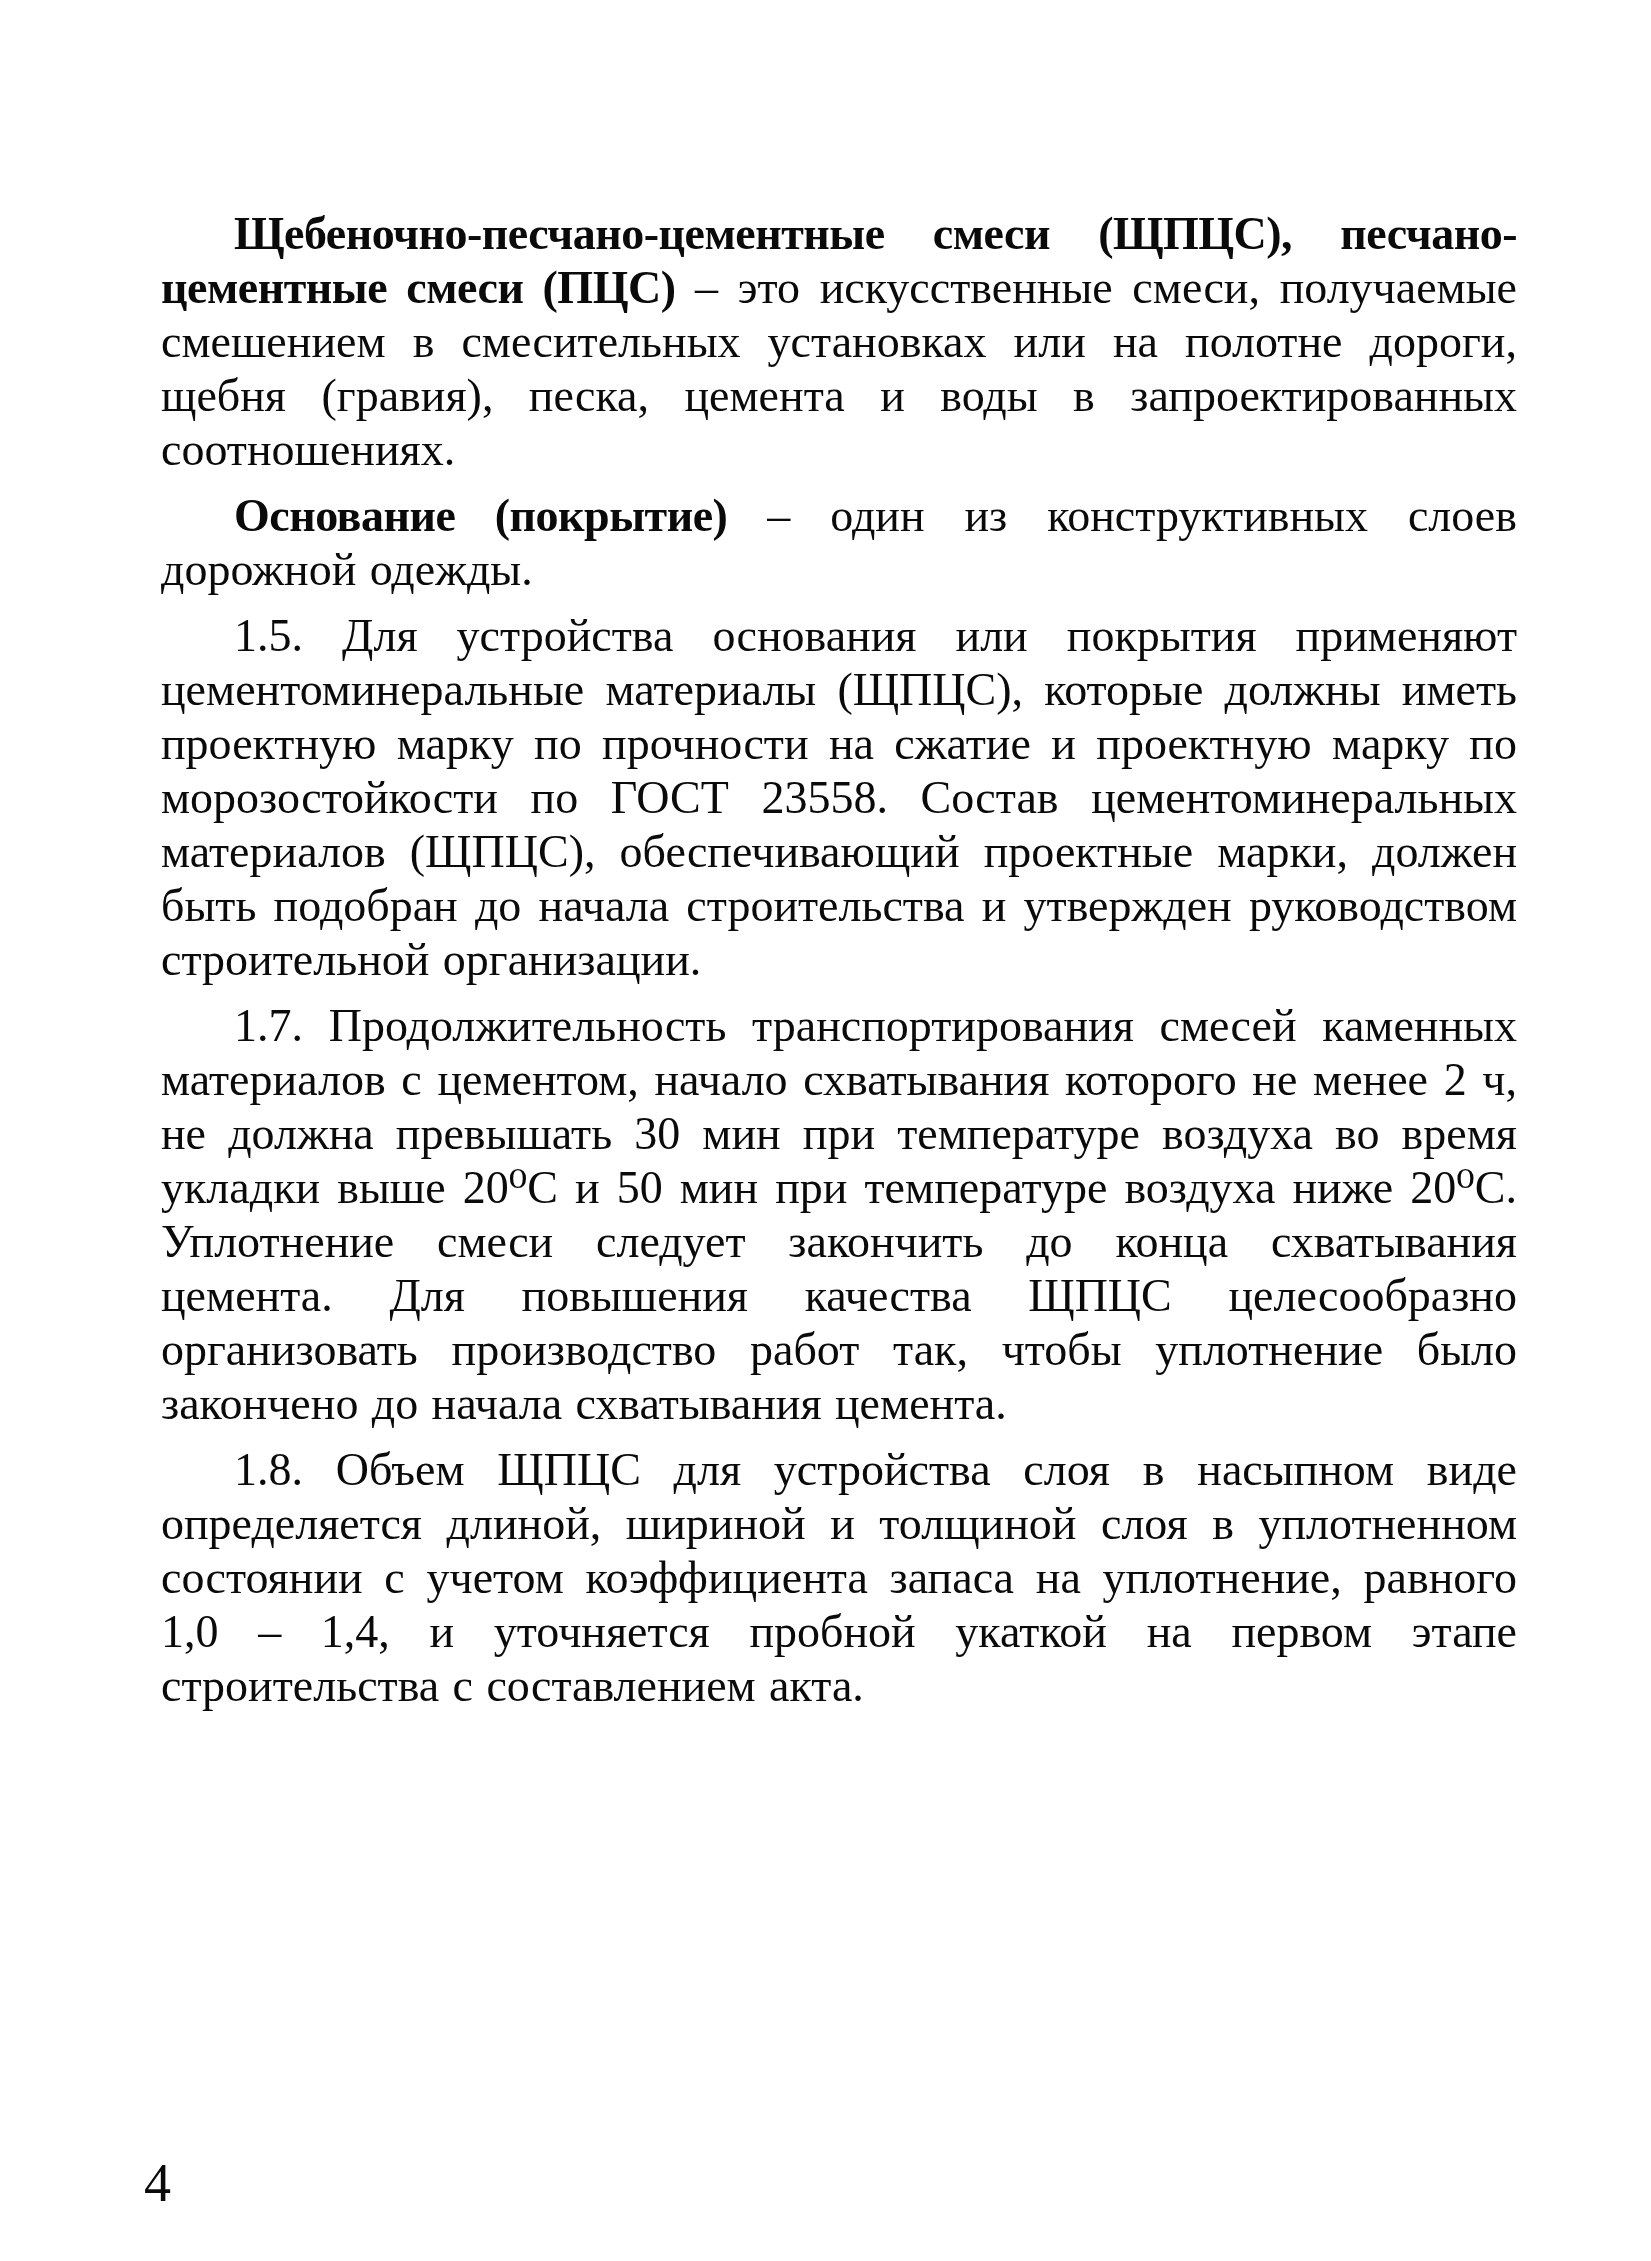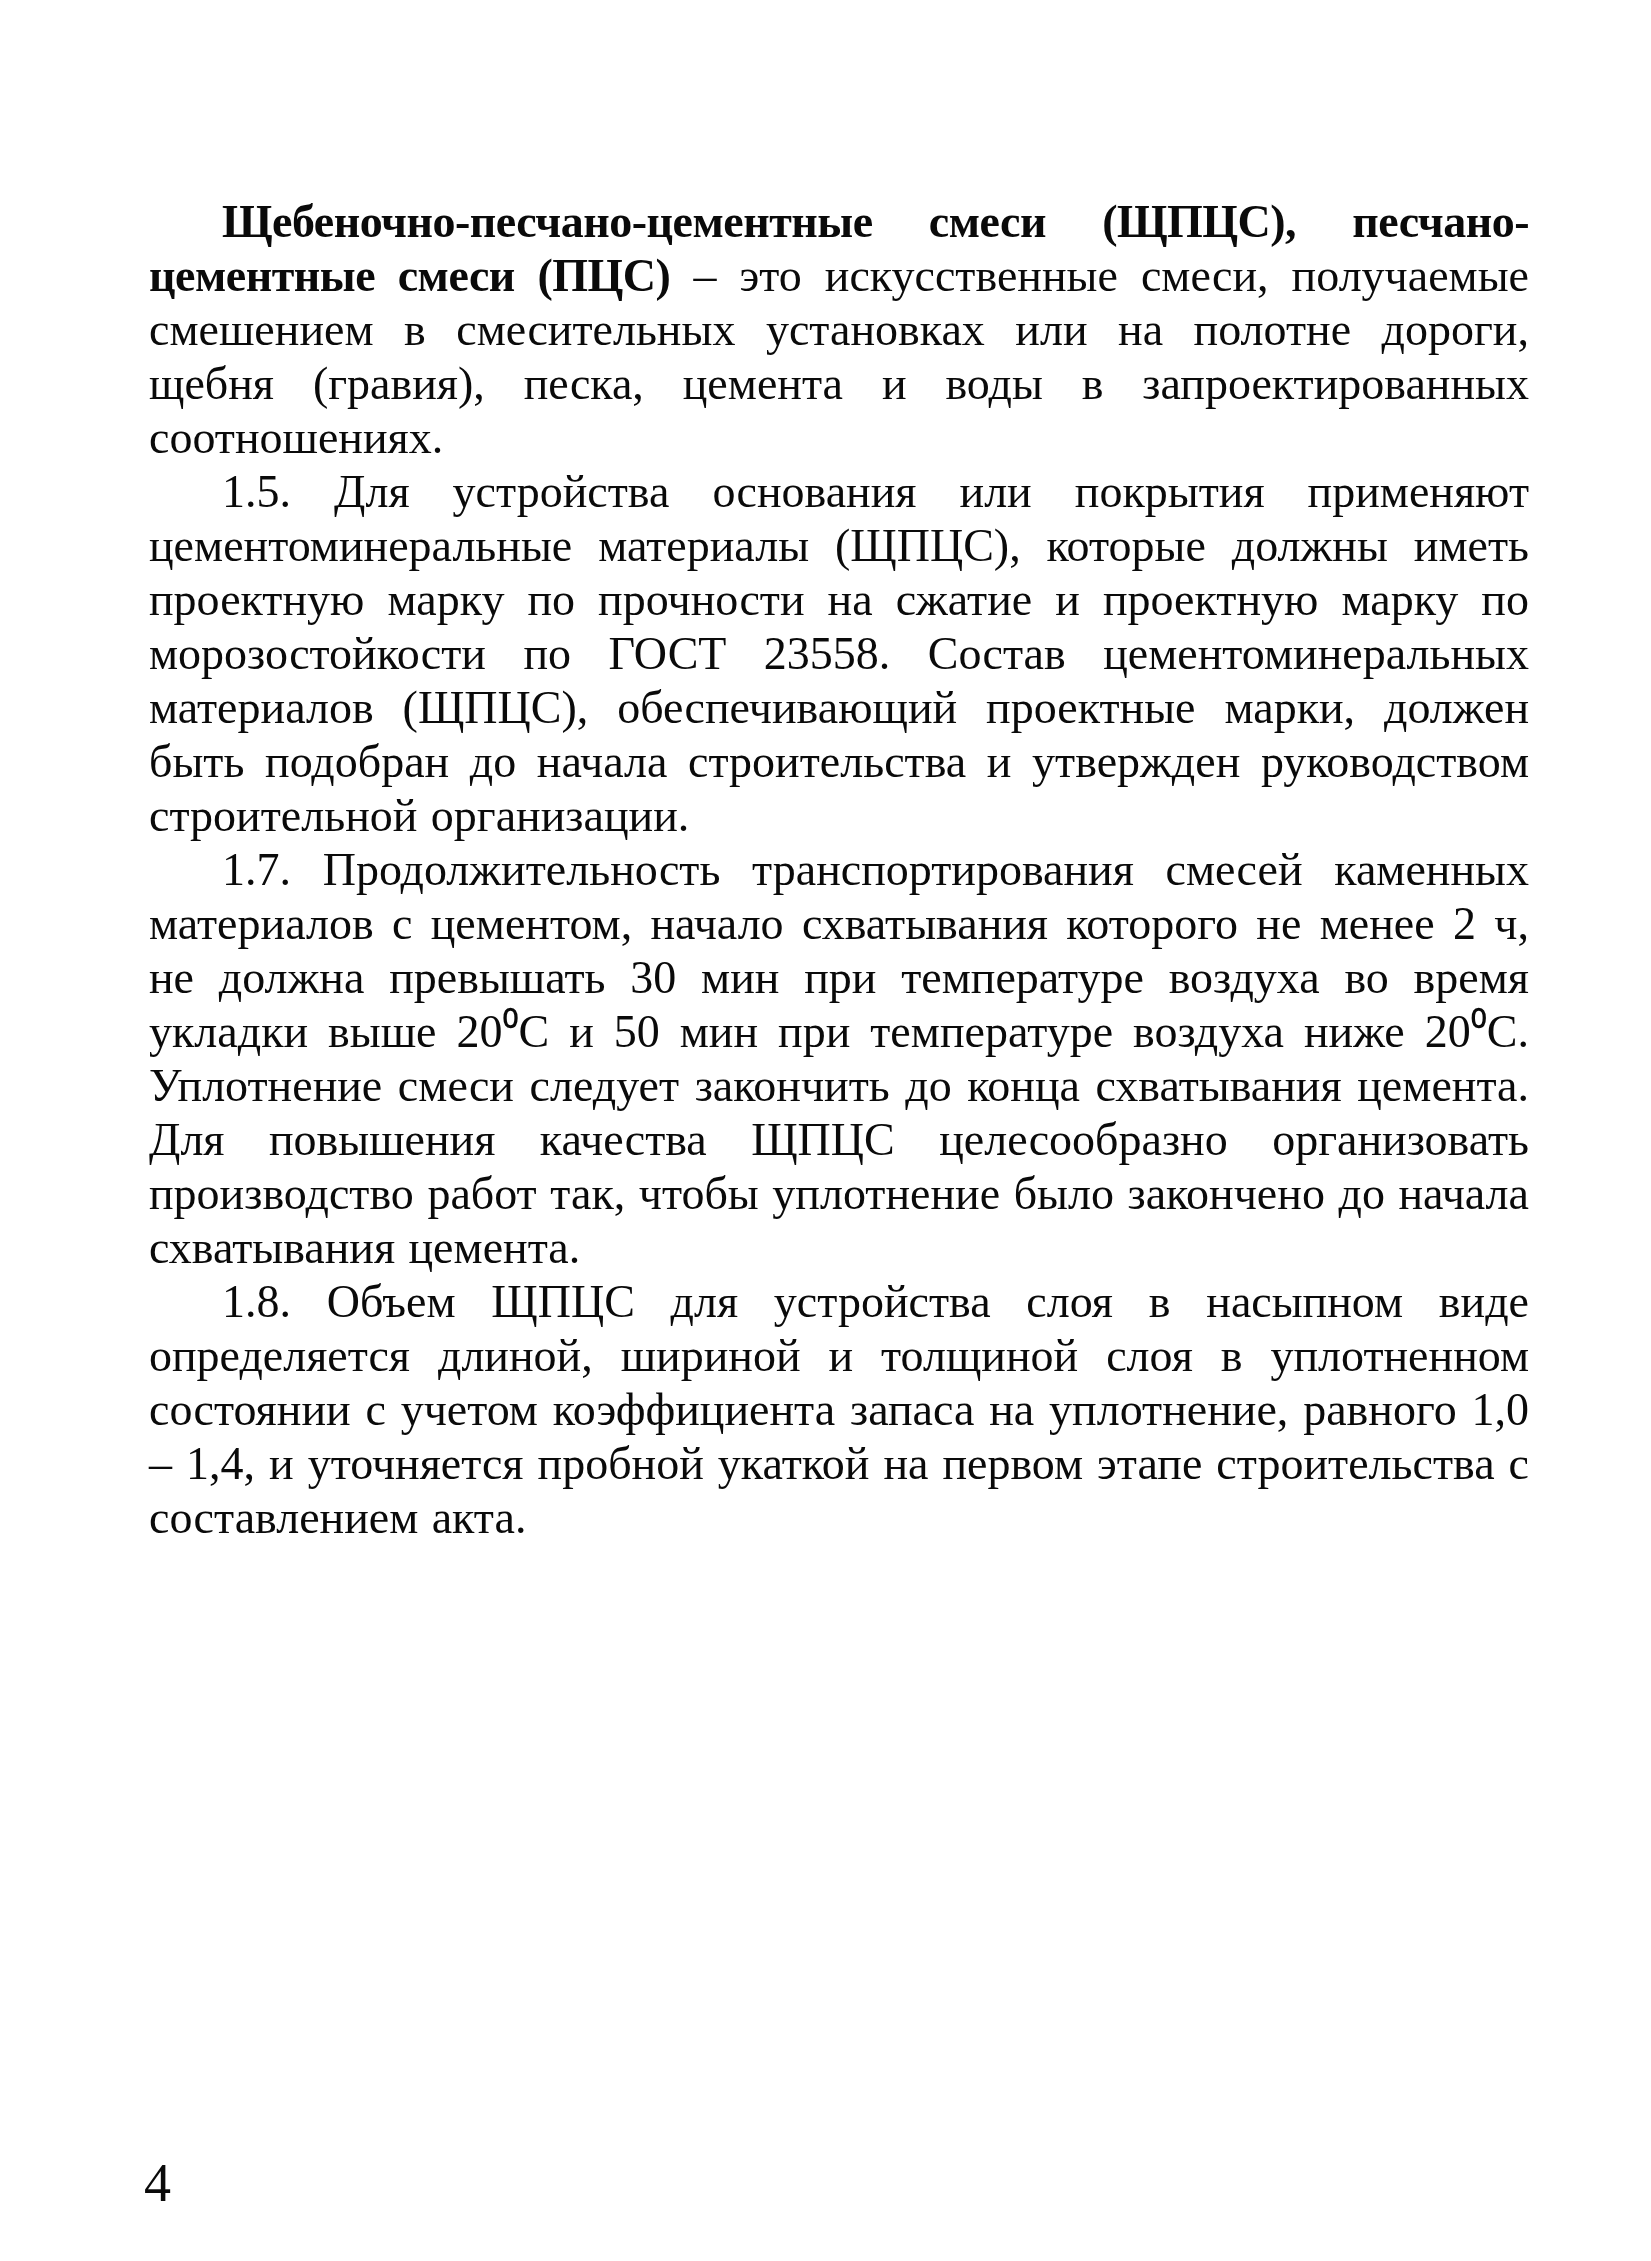--- a/index.html
+++ b/index.html
@@ -26,24 +26,23 @@
     top: 195px;
     width: 1380px;
     font-size: 46px;
     line-height: 54px;
     text-align: justify;
     hyphens: auto;
     -webkit-hyphens: auto;
     word-spacing: 1.9px;
   }
   .para {
-    margin: 0;
+    margin: 12px;
     padding: 0;
     text-indent: 73px;
-    font-family: Liberation Serif, serif;
   }
   .bold {
     font-weight: bold;
     letter-spacing: -0.5px;
   }
   .page-number {
     position: absolute;
     left: 144px;
     top: 2154px;
     font-size: 54px;
@@ -54,20 +53,21 @@
 </head>
 <body>
 
 <div class="page">
 
   <div class="text-block">
 
     <p class="para"><span class="bold">Щебеночно-песчано-цементные смеси (ЩПЦС), песчано-цементные смеси (ПЦС)</span><span> – это искусственные смеси, получаемые смешением в смесительных установках или на полотне дороги, щебня (гравия), песка, цемента и воды в запроектированных соотношениях.</span></p>
 
 
+    <p class="para"><span class="bold">Основание (покрытие)</span><span> – один из конструктивных слоев дорожной одежды.</span></p>
 
     <p class="para"><span class="bold"></span><span>1.5. Для устройства основания или покрытия применяют цементоминеральные материалы (ЩПЦС), которые должны иметь проектную марку по прочности на сжатие и проектную марку по морозостойкости по ГОСТ 23558. Состав цементоминеральных материалов (ЩПЦС), обеспечивающий проектные марки, должен быть подобран до начала строительства и утвержден руководством строительной организации.</span></p>
 
 
     <p class="para"><span class="bold"></span><span>1.7. Продолжительность транспортирования смесей каменных материалов с цементом, начало схватывания которого не менее 2 ч, не должна превышать 30 мин при температуре воздуха во время укладки выше 20⁰С и 50 мин при температуре воздуха ниже 20⁰С. Уплотнение смеси следует закончить до конца схватывания цемента. Для повышения качества ЩПЦС целесообразно организовать производство работ так, чтобы уплотнение было закончено до начала схватывания цемента.</span></p>
 
     <p class="para"><span class="bold"></span><span>1.8. Объем ЩПЦС для устройства слоя в насыпном виде определяется длиной, шириной и толщиной слоя в уплотненном состоянии с учетом коэффициента запаса на уплотнение, равного 1,0 – 1,4, и уточняется пробной укаткой на первом этапе строительства с составлением акта.</span></p>
 
   </div>
 

